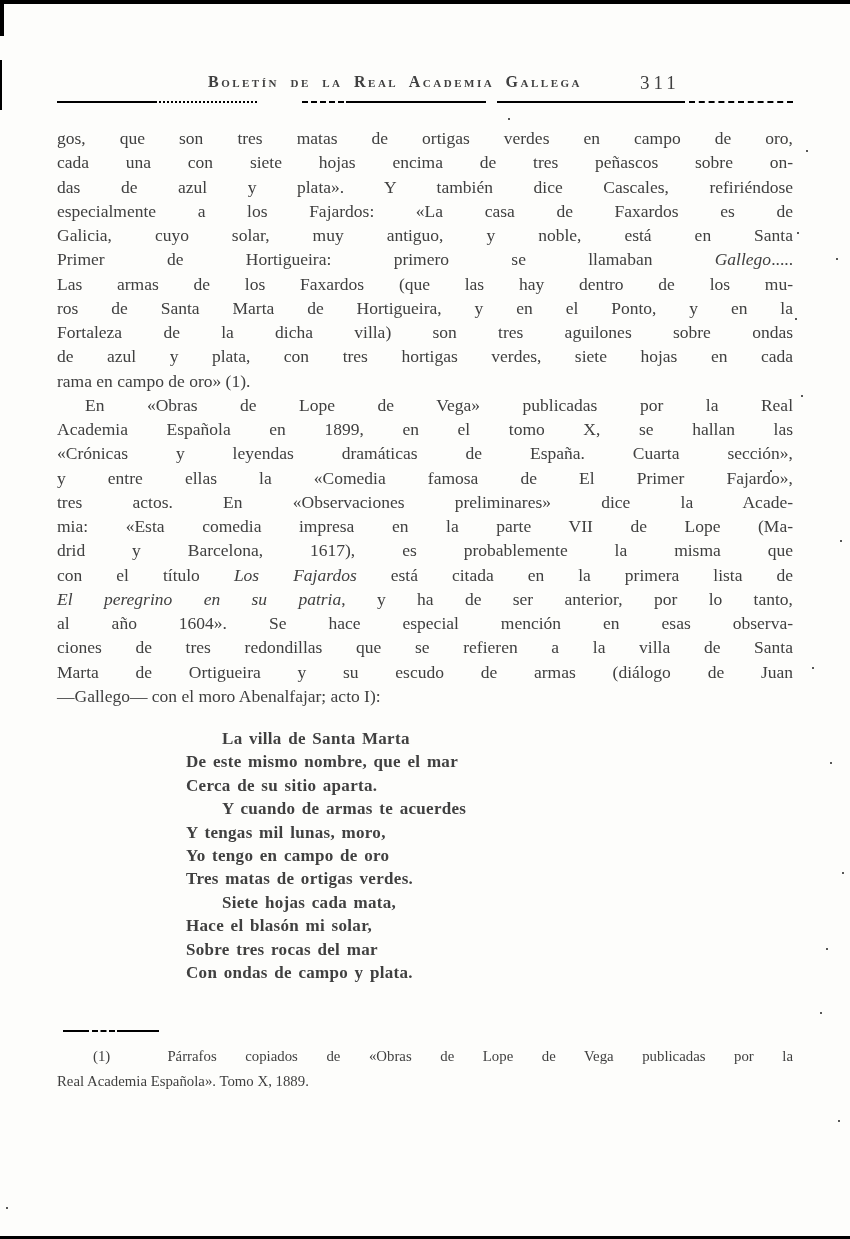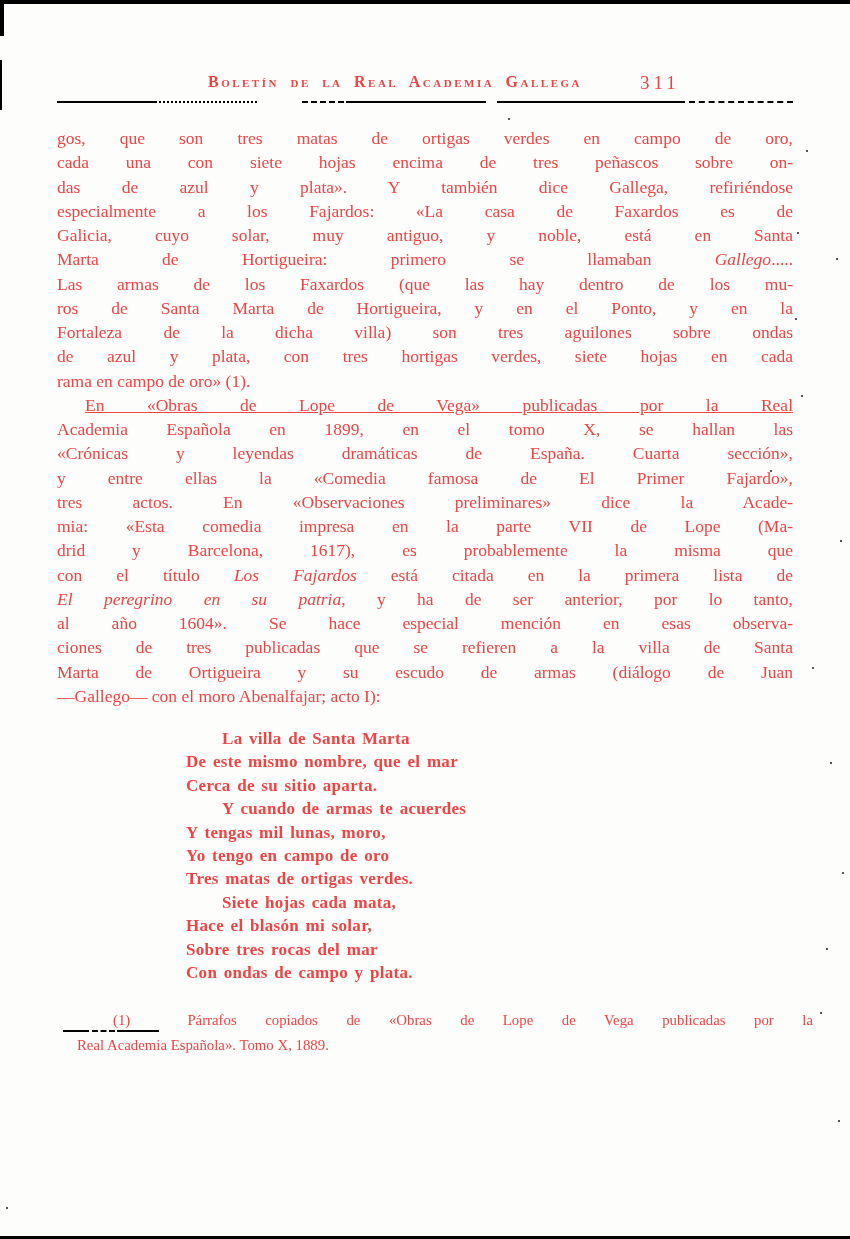--- a/index.html
+++ b/index.html
@@ -1,18 +1,18 @@
 <!DOCTYPE html>
 <html><head>
 <meta charset="utf-8">
 <style>
   html,body { margin:0; padding:0; background:#888; }
   .page {
     position:relative; width:850px; height:1239px;
-    background:#fdfdfb; color:#ef4444;
+    background:#fdfdfb; color:#404040;
     font-family:"Liberation Serif","DejaVu Serif",serif;
     overflow:hidden; margin:0 auto;
   }
   
   .top-bar   { position:absolute; left:0; top:0; width:850px; height:4px; background:#000; }
   .bottom-bar{ position:absolute; left:0; top:1236px; width:850px; height:3px; background:#000; }
   .left-mark { position:absolute; left:0; top:0; width:4px; height:36px; background:#000; }
   .left-mark2{ position:absolute; left:0; top:60px; width:2px; height:50px; background:#000; }
   .speck {
     position:absolute; width:2px; height:2px; background:#000; left:0; top:0; opacity:.65;
@@ -38,37 +38,37 @@
   
   .body-text {
     position:absolute; left:57px; top:126px; width:736px;
     font-size:17.5px; line-height:24.25px;
   }
   .body-text .line, .footnote .line {
     text-align:justify; text-align-last:justify; text-justify:inter-word;
     white-space:normal;
   }
   .body-text .line.end, .footnote .line.end { text-align-last:left; }
-  .body-text .line.indent { text-indent:28px;text-decoration:underline; }
+  .body-text .line.indent { text-indent:28px; }
   .italic { font-style:italic; }
   
   .poem {
     position:absolute; left:186px; top:727px;
     font-size:17px; line-height:23.4px; font-weight:bold;
     letter-spacing:.3px; word-spacing:2px;
   }
   .poem .line { text-align:left; }
   .poem .line.indent { text-indent:36px; }
   
   .footnote-rule { position:absolute; left:63px; top:1030px; width:96px; height:4px; }
   .footnote-rule .seg { position:absolute; top:0; height:2px; background:#000; }
   .footnote-rule .seg.dashed { background:none; border-top:2px dashed #000; height:0; }
   .footnote {
-    position:absolute; left:57px; top:1008px; width:736px;
-    font-size:14.8px; line-height:25px;margin-left:20px;
+    position:absolute; left:57px; top:1044px; width:736px;
+    font-size:14.8px; line-height:25px;
   }
   .footnote .line.indent { text-indent:36px; }
 </style>
 </head>
 <body>
 
 <div class="page">
 
   <div class="top-bar"></div>
   <div class="left-mark"></div>
@@ -85,40 +85,40 @@
     <span class="seg dashed" style="left:245px; width:42px;"></span>
     <span class="seg" style="left:289px; width:140px;"></span>
     <span class="seg" style="left:440px; width:188px;"></span>
     <span class="seg dashed" style="left:632px; width:104px;"></span>
   </div>
 
   <div class="body-text">
 
   <div class="line"><span>gos, que son tres matas de ortigas verdes en campo de oro,</span></div>
       <div class="line"><span>cada una con siete hojas encima de tres peñascos sobre on-</span></div>
-      <div class="line"><span>das de azul y plata». Y también dice Gallega, refiriéndose</span></div>
+      <div class="line"><span>das de azul y plata». Y también dice Cascales, refiriéndose</span></div>
       <div class="line"><span>especialmente a los Fajardos: «La casa de Faxardos es de</span></div>
       <div class="line"><span>Galicia, cuyo solar, muy antiguo, y noble, está en Santa</span></div>
-      <div class="line"><span>Marta de Hortigueira: primero se llamaban </span><span class="italic">Gallego</span><span>.....</span></div>
+      <div class="line"><span>Primer de Hortigueira: primero se llamaban </span><span class="italic">Gallego</span><span>.....</span></div>
       <div class="line"><span>Las armas de los Faxardos (que las hay dentro de los mu-</span></div>
       <div class="line"><span>ros de Santa Marta de Hortigueira, y en el Ponto, y en la</span></div>
       <div class="line"><span>Fortaleza de la dicha villa) son tres aguilones sobre ondas</span></div>
       <div class="line"><span>de azul y plata, con tres hortigas verdes, siete hojas en cada</span></div>
       <div class="line end"><span>rama en campo de oro» (1).</span></div>
       <div class="line indent"><span>En «Obras de Lope de Vega» publicadas por la Real</span></div>
       <div class="line"><span>Academia Española en 1899, en el tomo X, se hallan las</span></div>
       <div class="line"><span>«Crónicas y leyendas dramáticas de España. Cuarta sección»,</span></div>
       <div class="line"><span>y entre ellas la «Comedia famosa de El Primer Fajardo»,</span></div>
       <div class="line"><span>tres actos. En «Observaciones preliminares» dice la Acade-</span></div>
       <div class="line"><span>mia: «Esta comedia impresa en la parte VII de Lope (Ma-</span></div>
       <div class="line"><span>drid y Barcelona, 1617), es probablemente la misma que</span></div>
       <div class="line"><span>con el título </span><span class="italic">Los Fajardos</span><span> está citada en la primera lista de</span></div>
       <div class="line"><span class="italic">El peregrino en su patria</span><span>, y ha de ser anterior, por lo tanto,</span></div>
       <div class="line"><span>al año 1604». Se hace especial mención en esas observa-</span></div>
-      <div class="line"><span>ciones de tres publicadas que se refieren a la villa de Santa</span></div>
+      <div class="line"><span>ciones de tres redondillas que se refieren a la villa de Santa</span></div>
       <div class="line"><span>Marta de Ortigueira y su escudo de armas (diálogo de Juan</span></div>
       <div class="line end"><span>—Gallego— con el moro Abenalfajar; acto I):</span></div>
     </div>
 
   <div class="poem">
 
   <div class="line indent"><span>La villa de Santa Marta</span></div>
       <div class="line"><span>De este mismo nombre, que el mar</span></div>
       <div class="line"><span>Cerca de su sitio aparta.</span></div>
       <div class="line indent"><span>Y cuando de armas te acuerdes</span></div>

